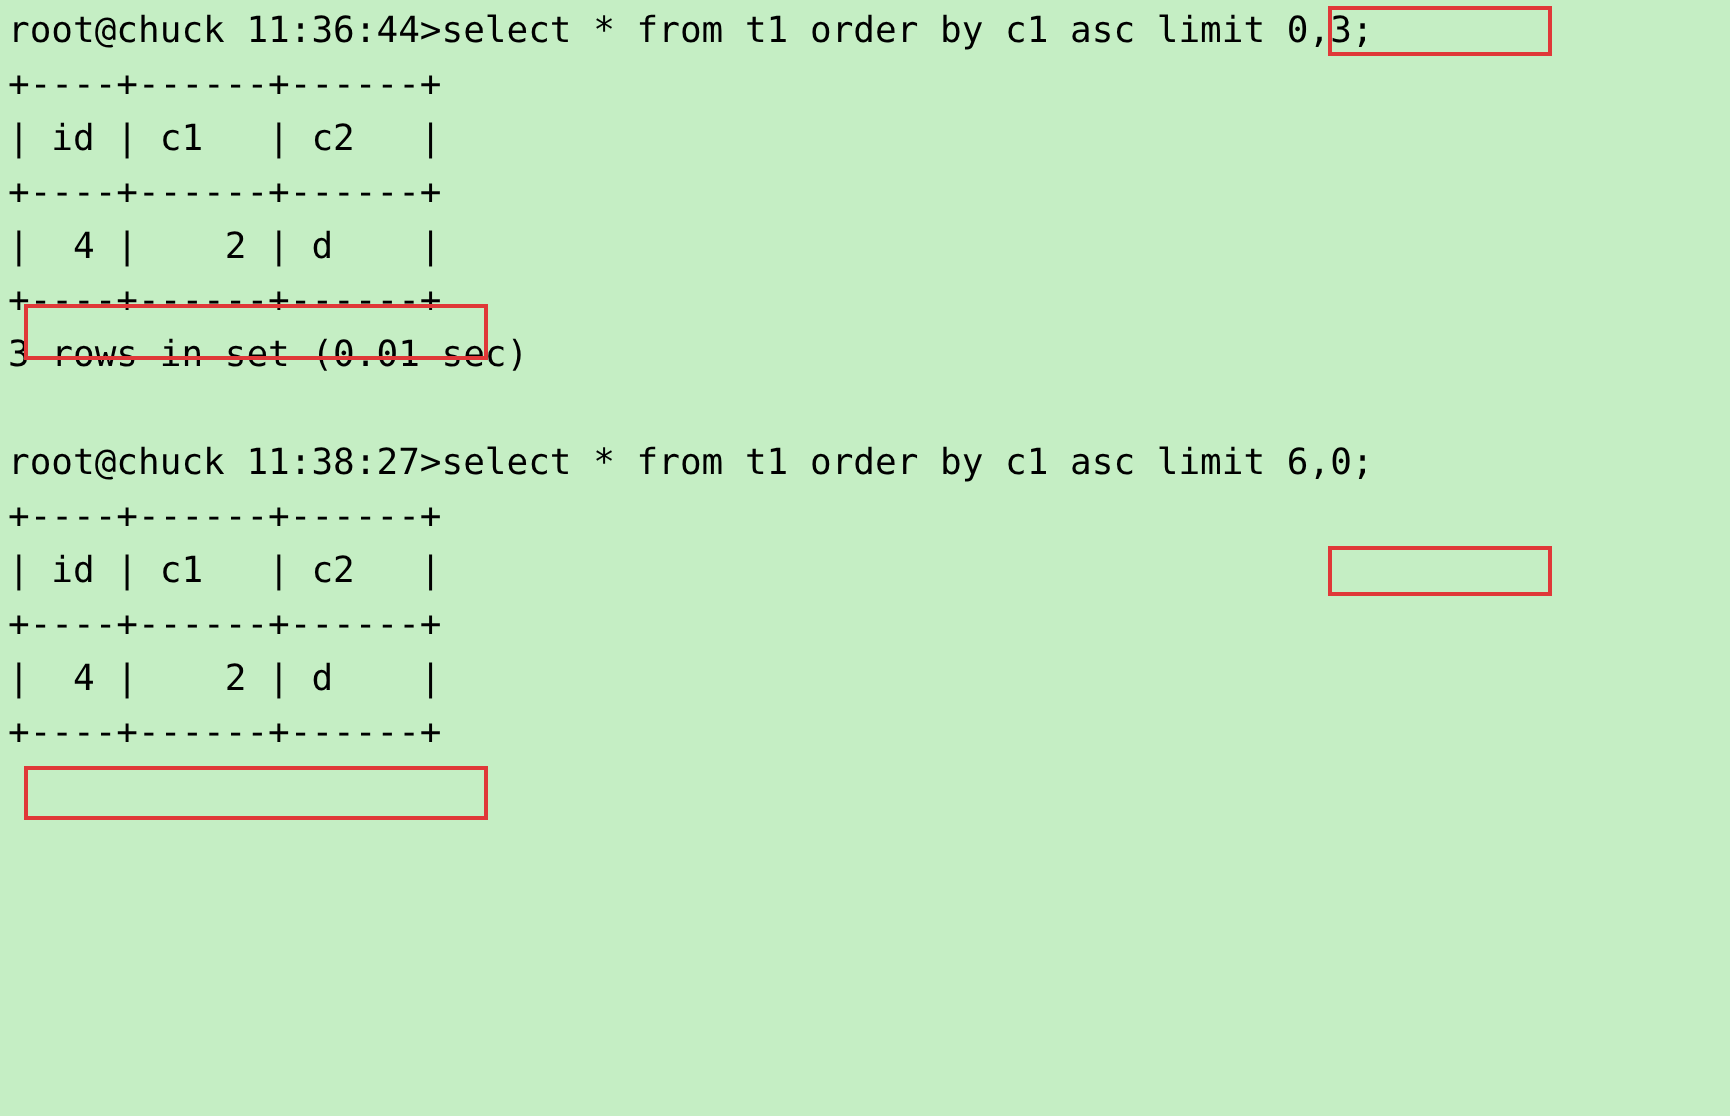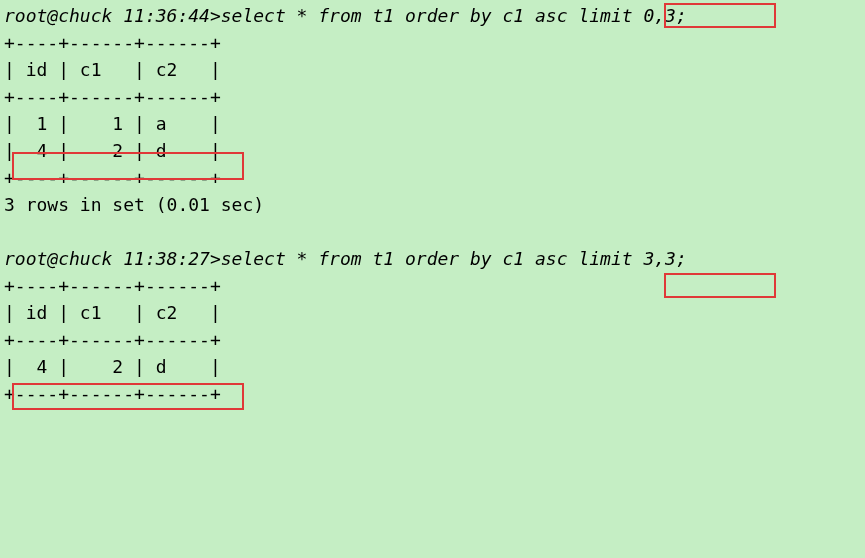--- a/index.html
+++ b/index.html
@@ -18,47 +18,45 @@
       height: 558px;
       overflow: hidden;
     }
     .line {
       white-space: pre;
       position: relative;
     }
     .prompt-line {
       white-space: pre;
       position: relative;
-      font-style: italic;
     }
     .highlight-box {
       position: absolute;
       border: 2px solid #e03838;
       pointer-events: none;
     }
     .terminal {
       position: relative;
     }
   </style>
 </head>
 <body>
 
 <div class="terminal">
 
   <div class="prompt-line"><span>root@chuck 11:36:44&gt;</span><span>select * from t1 order by c1 asc </span><span>limit 0,3;</span></div>
   <div class="line">+----+------+------+</div>
   <div class="line">| id | c1   | c2   |</div>
   <div class="line">+----+------+------+</div>
-  <div class="line">|  1 |    1 | a    |</div>
   <div class="line">|  4 |    2 | d    |</div>
   <div class="line">+----+------+------+</div>
   <div class="line">3 rows in set (0.01 sec)</div>
   <div class="line">&nbsp;</div>
 
-  <div class="prompt-line"><span>root@chuck 11:38:27&gt;</span><span>select * from t1 order by c1 asc </span><span>limit 3,3;</span></div>
+  <div class="prompt-line"><span>root@chuck 11:38:27&gt;</span><span>select * from t1 order by c1 asc </span><span>limit 6,0;</span></div>
   <div class="line">+----+------+------+</div>
   <div class="line">| id | c1   | c2   |</div>
   <div class="line">+----+------+------+</div>
   <div class="line">|  4 |    2 | d    |</div>
   <div class="line">+----+------+------+</div>
 
   <div class="highlight-box" style="top:1px; left:660px; width:112px; height:25px;"></div>
   <div class="highlight-box" style="top:150px; left:8px; width:232px; height:28px;"></div>
   <div class="highlight-box" style="top:271px; left:660px; width:112px; height:25px;"></div>
   <div class="highlight-box" style="top:381px; left:8px; width:232px; height:27px;"></div>

